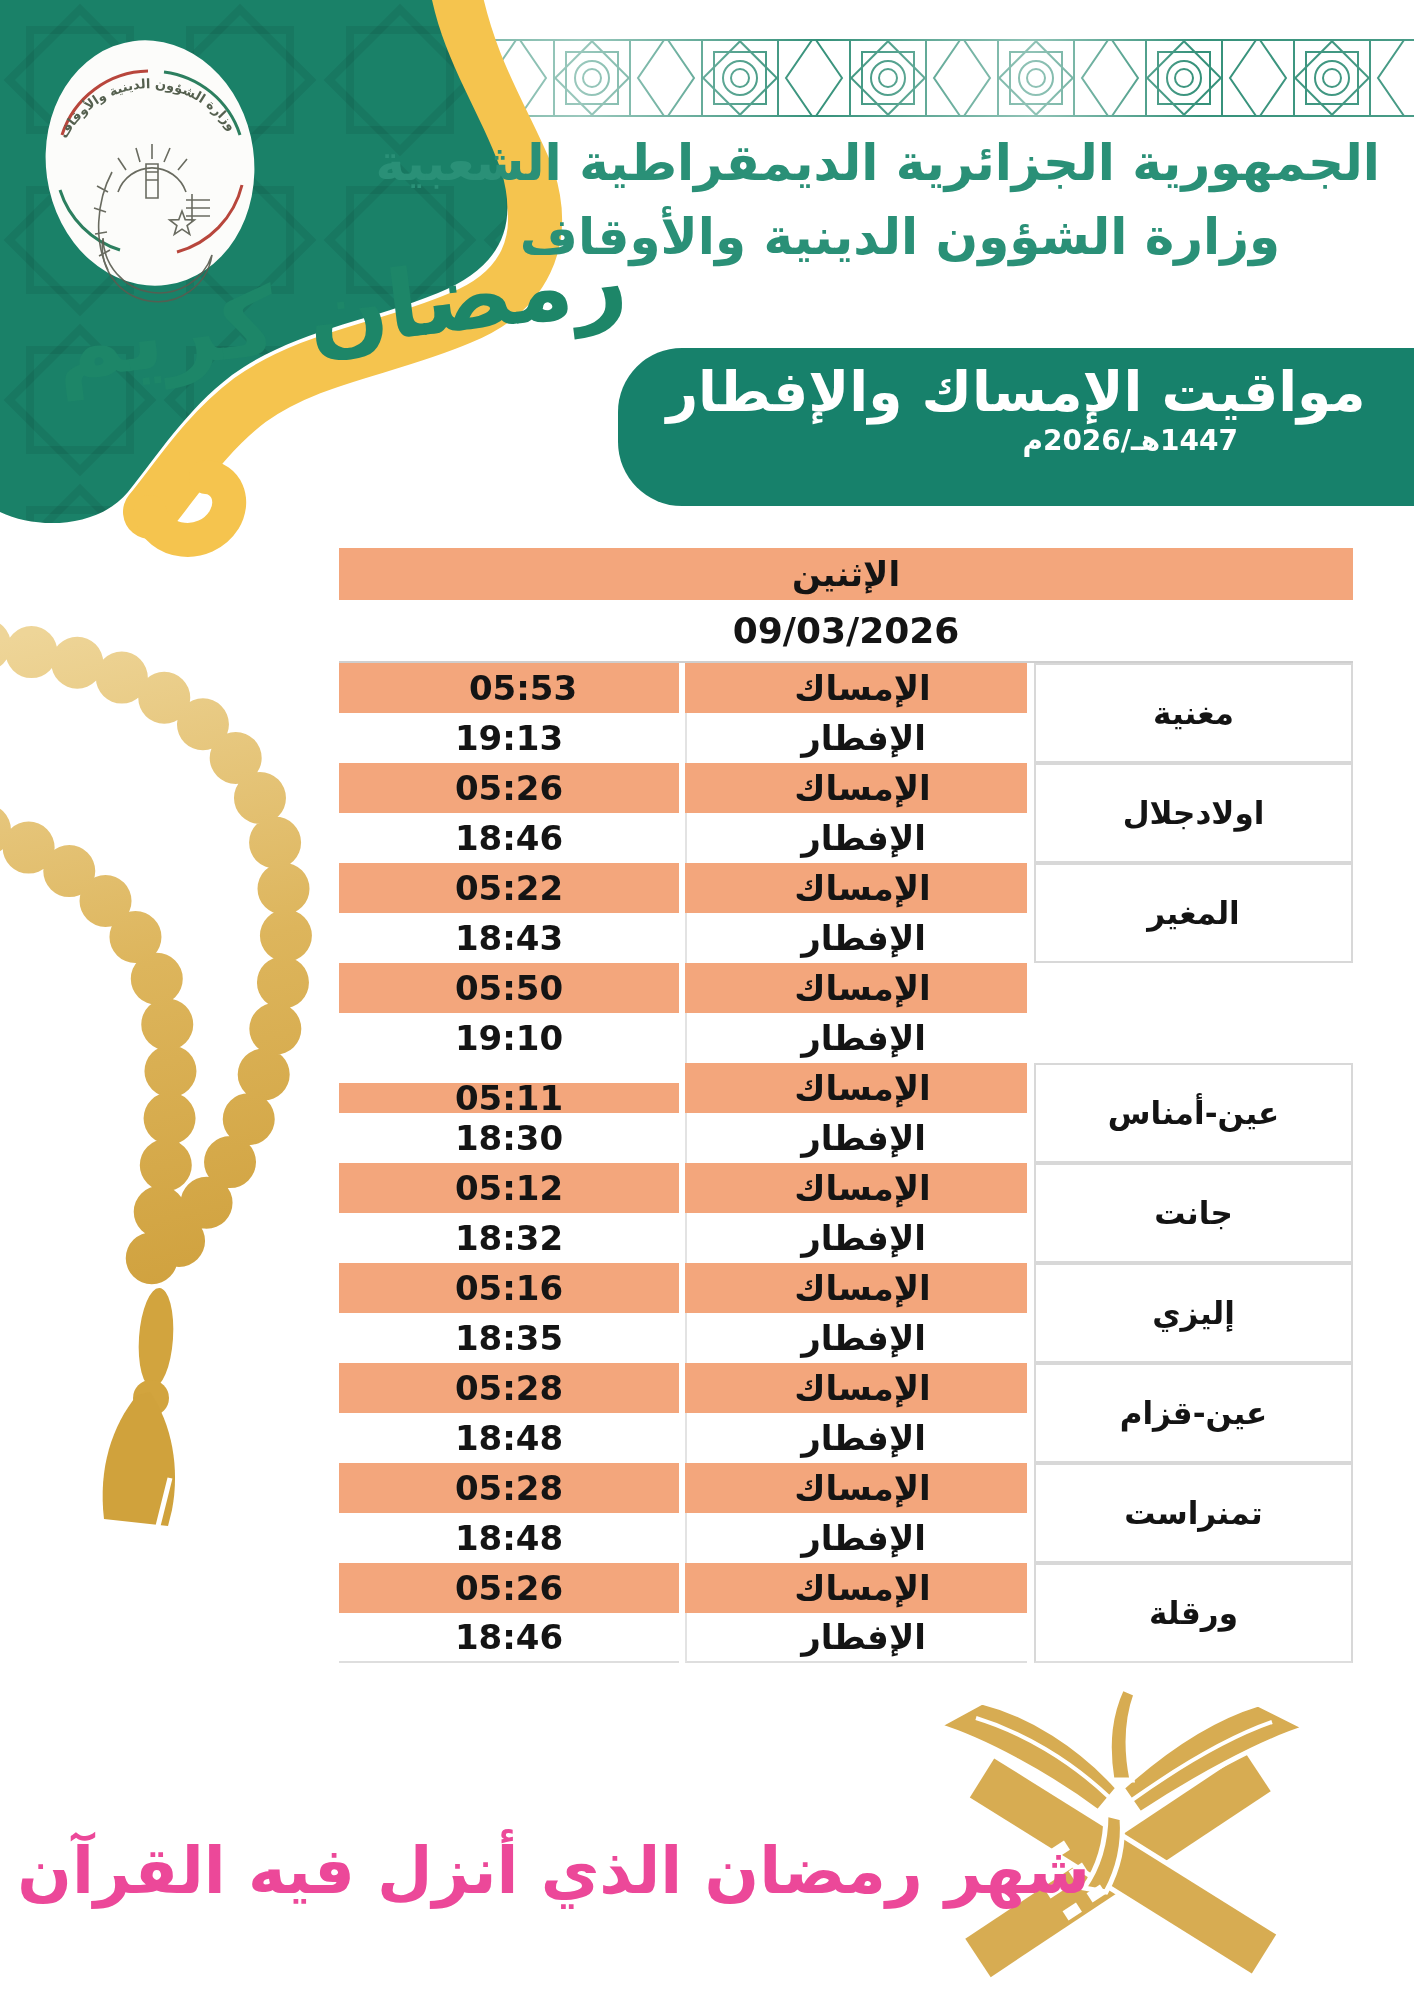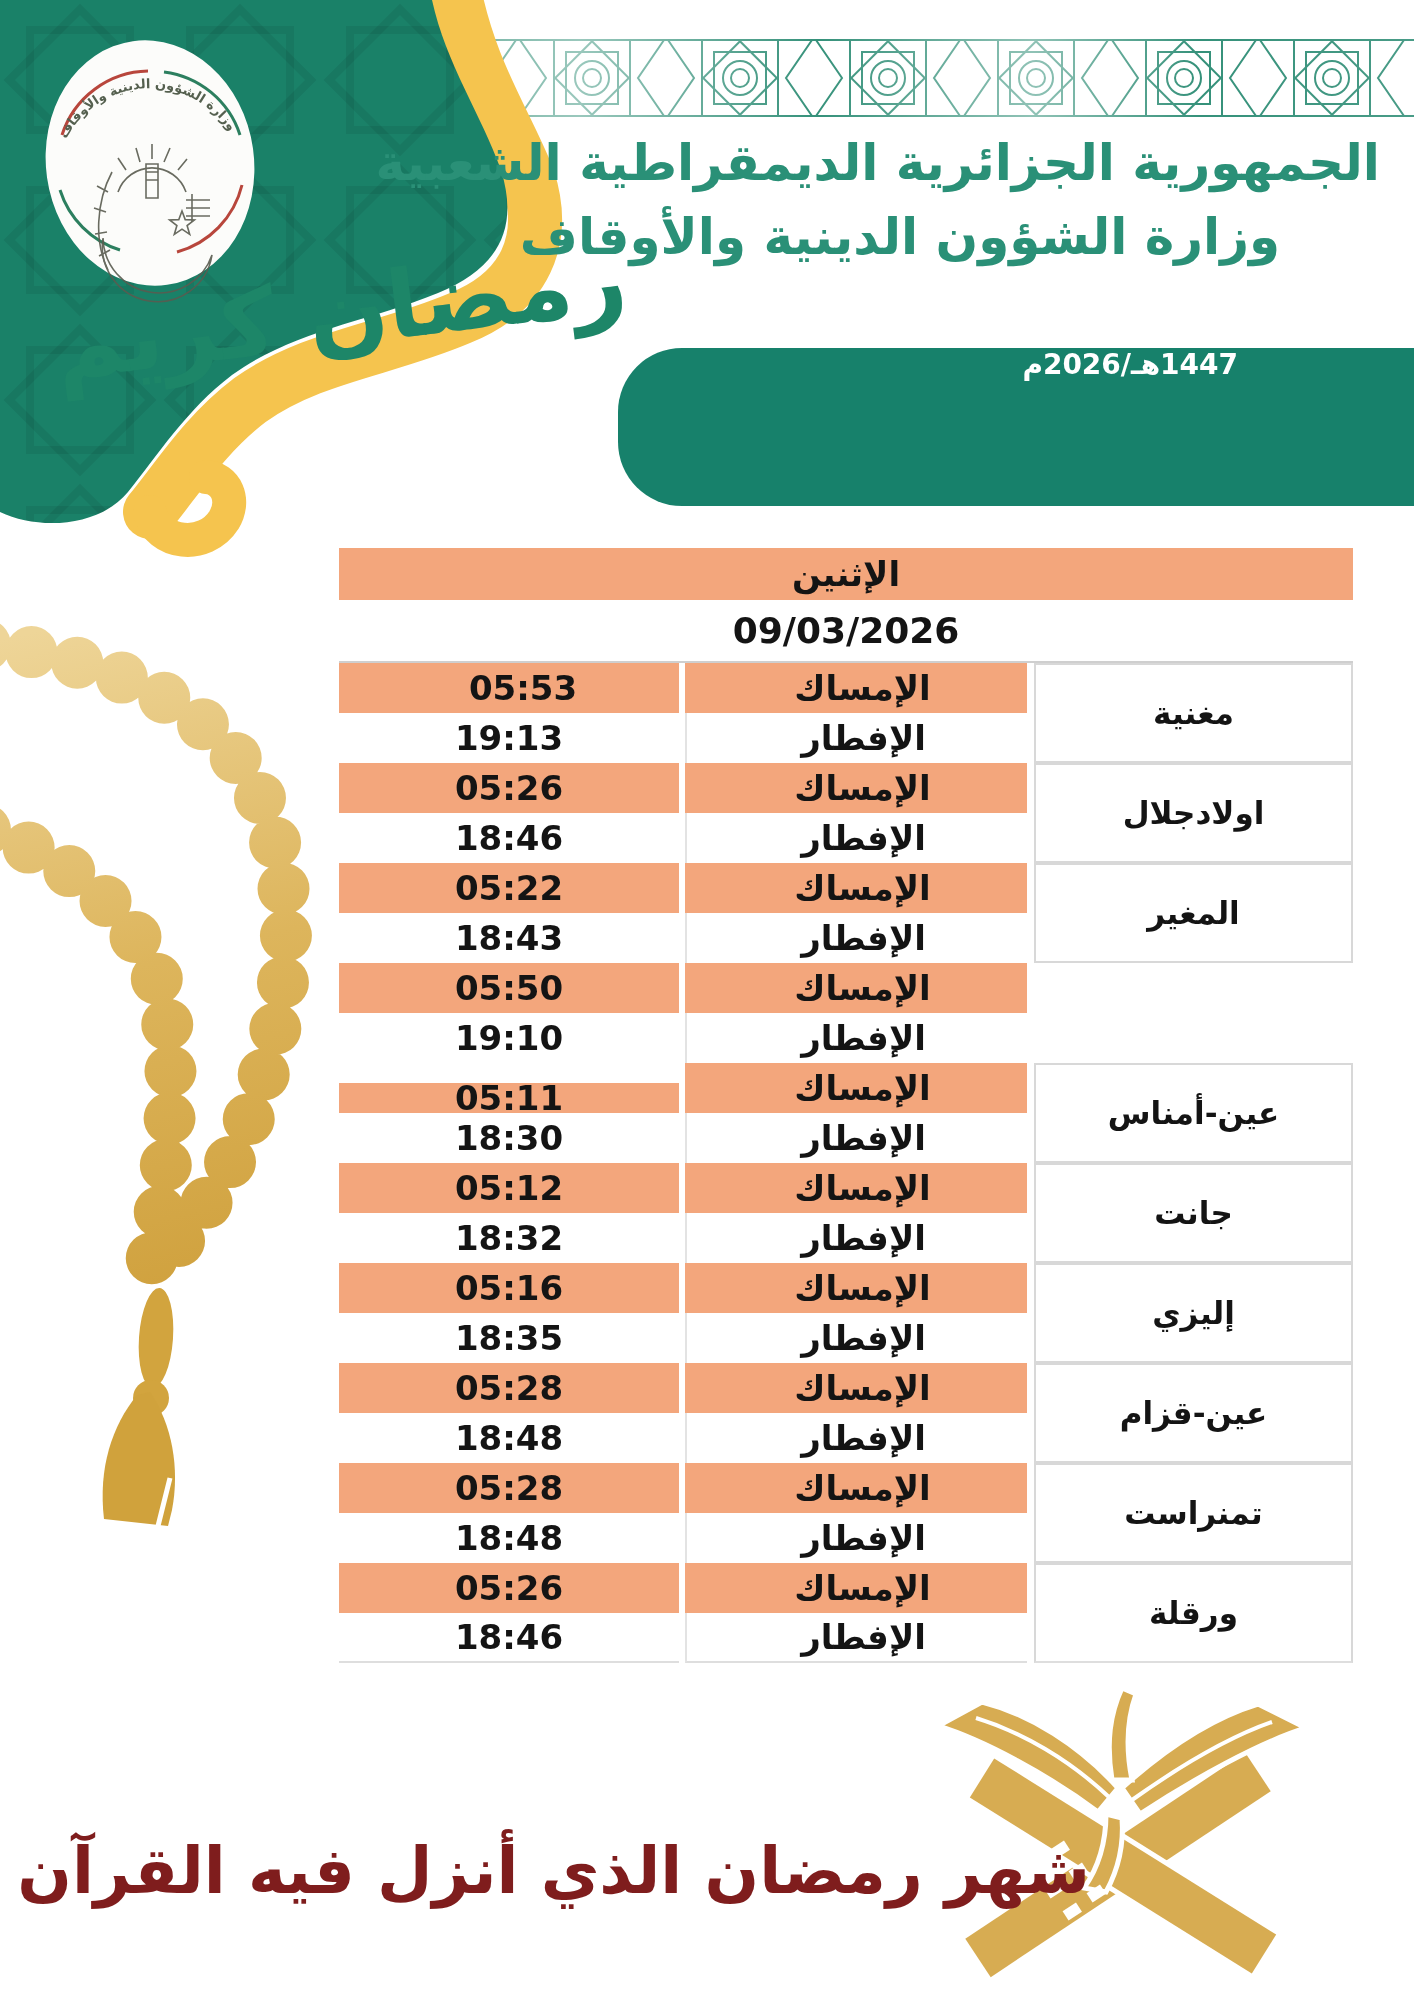--- a/index.html
+++ b/index.html
@@ -32,21 +32,21 @@
   .cell.city{background:#fff;border:2px solid #d8d8d8;font-size:31px;}
   .cell.label{font-size:34px;padding-left:13px;}
   .cell.time{font-size:34px;}
   .cell.imsak{background:#F3A67C;}
   .cell.iftar{background:#fff;}
   .cell.label.iftar{border-left:2px solid #e3e3e3;}
   .cell.last{border-bottom:2px solid #dedede;}
   
   .beads{position:absolute;left:0;top:0;z-index:2;pointer-events:none;}
   
-  .verse{position:absolute;left:20px;top:1834px;width:1070px;z-index:4;text-align:center;color:#7f1d1d;
+  .verse{position:absolute;left:20px;top:1834px;width:1070px;z-index:4;text-align:center;color:#ec4899;
          font-weight:bold;font-size:64px;white-space:nowrap;direction:rtl;}
   .quran{position:absolute;left:860px;top:1630px;z-index:3;}
 </style>
 </head>
 <body>
 
 <div class="poster">
 
   <svg class="band" width="1192" height="88" viewBox="0 0 1192 88">
     <defs>
@@ -138,20 +138,21 @@
   </svg>
 
   <div class="titles">
     <div>الجمهورية الجزائرية الديمقراطية الشعبية</div>
     <div>وزارة الشؤون الدينية والأوقاف</div>
   </div>
 
   <div class="ramadan">رمضان كريم</div>
 
   <div class="greenbox">
+    <div class="bt">مواقيت الإمساك والإفطار</div>
     <div class="by">1447هـ/2026م</div>
   </div>
 
   <div class="prayer-table" id="prayer-table">
     <div class="t-header">الإثنين</div>
     <div class="t-date">09/03/2026</div>
   <div class="cell city" style="grid-area: 3 / 1 / span 2;">مغنية</div>
       <div class="cell label imsak" style="grid-area: 3 / 3;">الإمساك</div>
       <div class="cell time imsak" style="grid-area: 3 / 5; padding-left: 28px;">05:53</div>
       <div class="cell label iftar" style="grid-area: 4 / 3;">الإفطار</div>

